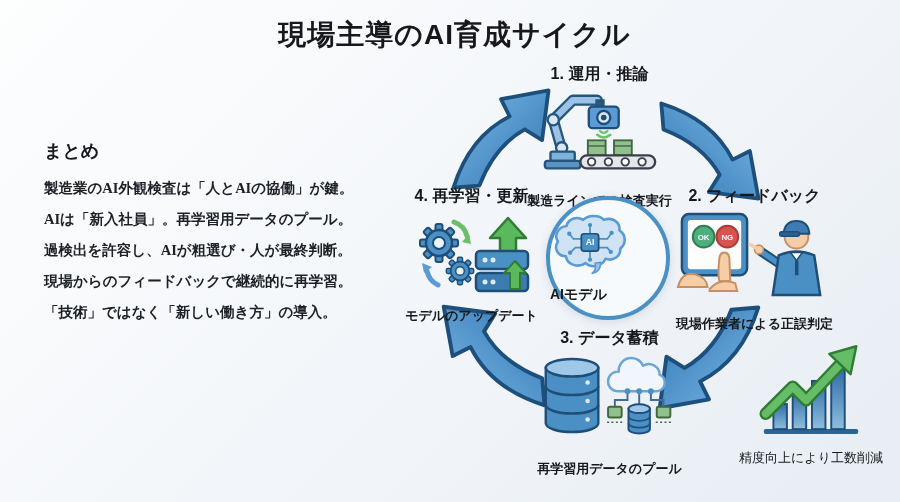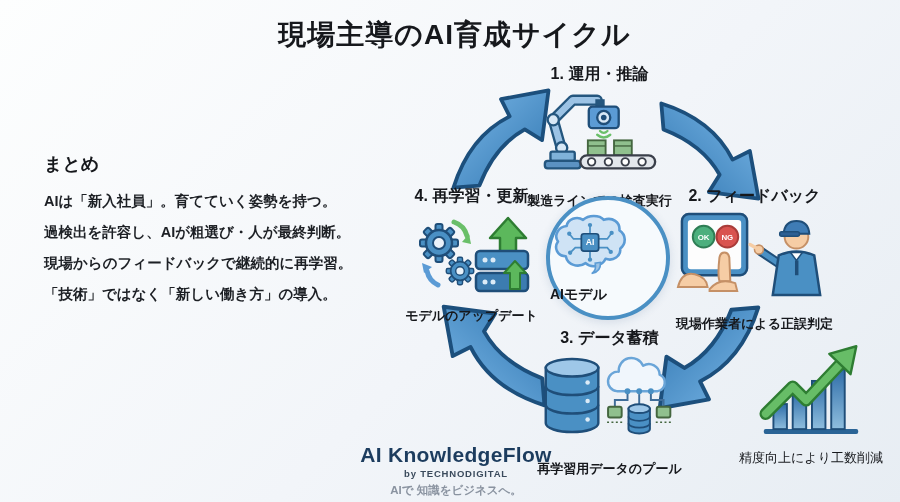--- a/index.html
+++ b/index.html
@@ -3,21 +3,21 @@
 <meta charset="utf-8">
 <style>
   html,body{margin:0;padding:0;background:#c8ccd2;}
   .canvas{
     position:relative;width:900px;height:502px;overflow:hidden;
     background:linear-gradient(135deg,#fdfefe 0%,#f2f5f9 55%,#e7edf3 100%);
     font-family:"Liberation Sans","DejaVu Sans",sans-serif;color:#16181c;padding-left:9px;
   }
   .title{position:absolute;top:16px;left:0;width:100%;text-align:center;
     font-size:28px;font-weight:700;letter-spacing:1px;}
-  .summary{position:absolute;left:44px;top:152px;width:366px;}
+  .summary{position:absolute;left:44px;top:139px;width:366px;font-family:Liberation Serif, serif;}
   .summary-heading{font-size:18px;font-weight:700;margin:0 0 17px 0;}
   .summary-line{font-size:14.5px;font-weight:700;line-height:17px;margin-bottom:14px;color:#1d2025;}
   .stage{position:absolute;text-align:center;}
   .stage-title{font-size:16px;font-weight:700;margin-bottom:3px;white-space:nowrap;}
   .stage-caption{font-size:13px;font-weight:700;margin-top:18px;white-space:nowrap;}
   .stage-icon{display:block;margin:0 auto;}
   .arrow{position:absolute;}
   .center-circle{position:absolute;left:546px;top:196px;width:116px;height:116px;
     border-radius:50%;border:4px solid #4a90c4;background:#f6fafd;
     box-shadow:0 2px 10px rgba(40,80,120,.14);
@@ -52,21 +52,22 @@
       <g id="curved-arrow">
         <path d="M 6 96 C 16 64, 34 42, 58 30 L 50 14 L 94 6 L 88 52 L 72 42 C 54 52, 40 68, 30 94 Z" fill="url(#arrowGrad)" stroke="#1c4f7c" stroke-width="3.5" stroke-linejoin="round"></path>
       </g>
     </defs>
   </svg>
 
   <div class="title">現場主導のAI育成サイクル</div>
 
   <div class="summary">
     <div class="summary-heading">まとめ</div>
-    <div class="summary-line">AIは「新入社員」。育てていく姿勢を持つ。</div>
+    <div class="summary-line">製造業のAI外観検査は「人とAIの協働」が鍵。</div>
+    <div class="summary-line">AIは「新入社員」。再学習用データのプール。</div>
     <div class="summary-line">過検出を許容し、AIが粗選び・人が最終判断。</div>
     <div class="summary-line">現場からのフィードバックで継続的に再学習。</div>
     <div class="summary-line">「技術」ではなく「新しい働き方」の導入。</div>
   </div>
 
   <svg class="arrow" style="left:447px;top:84px" width="108" height="108" viewBox="0 0 100 100">
     <use href="#curved-arrow"></use>
   </svg>
   <svg class="arrow" style="left:657px;top:97px" width="108" height="108" viewBox="0 0 100 100">
     <use href="#curved-arrow" transform="rotate(90 50 50)"></use>
@@ -240,19 +241,14 @@
       <rect x="36" y="50" width="14" height="38" fill="url(#barGrad)" stroke="#1f4e79" stroke-width="2"></rect>
       <rect x="56" y="38" width="14" height="50" fill="url(#barGrad)" stroke="#1f4e79" stroke-width="2"></rect>
       <rect x="76" y="26" width="14" height="62" fill="url(#barGrad)" stroke="#1f4e79" stroke-width="2"></rect>
       <path d="M8 72 L36 44 L50 58 L84 22" fill="none" stroke="#2e7d32" stroke-width="13" stroke-linejoin="round" stroke-linecap="round"></path>
       <path d="M8 72 L36 44 L50 58 L84 22" fill="none" stroke="#67bd67" stroke-width="8" stroke-linejoin="round" stroke-linecap="round"></path>
       <polygon points="74,10 102,2 96,31" fill="#67bd67" stroke="#2e7d32" stroke-width="2.5" stroke-linejoin="round"></polygon>
     </svg>
     <div class="benefit-caption">精度向上により工数削減</div>
   </div>
 
-  <div class="footer">
-    <div class="logo">AI KnowledgeFlow</div>
-    <div class="byline">by TECHNODIGITAL</div>
-    <div class="tagline">AIで 知識をビジネスへ。</div>
-  </div>
 
 </div>
 
 </body></html>

